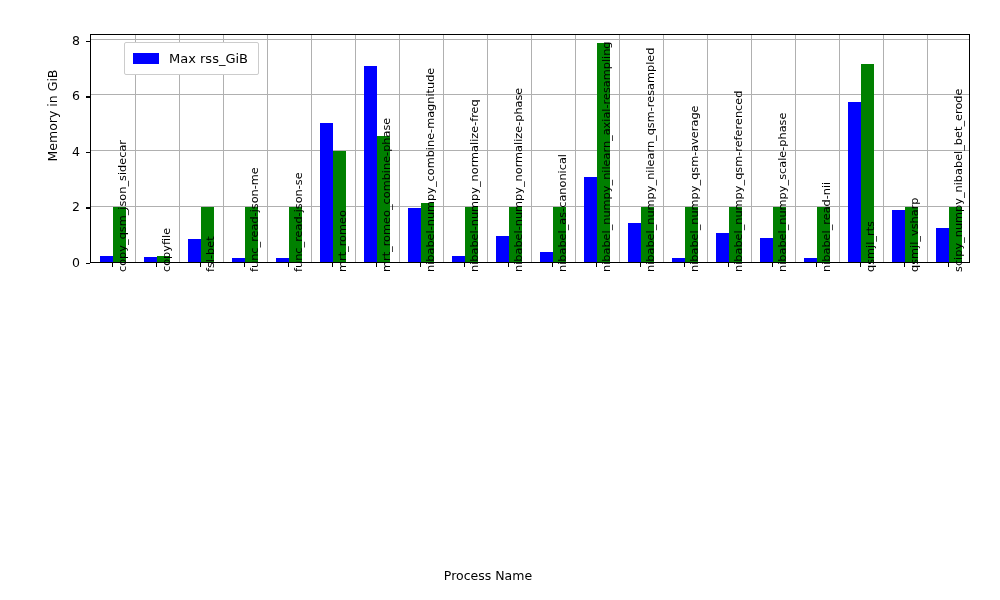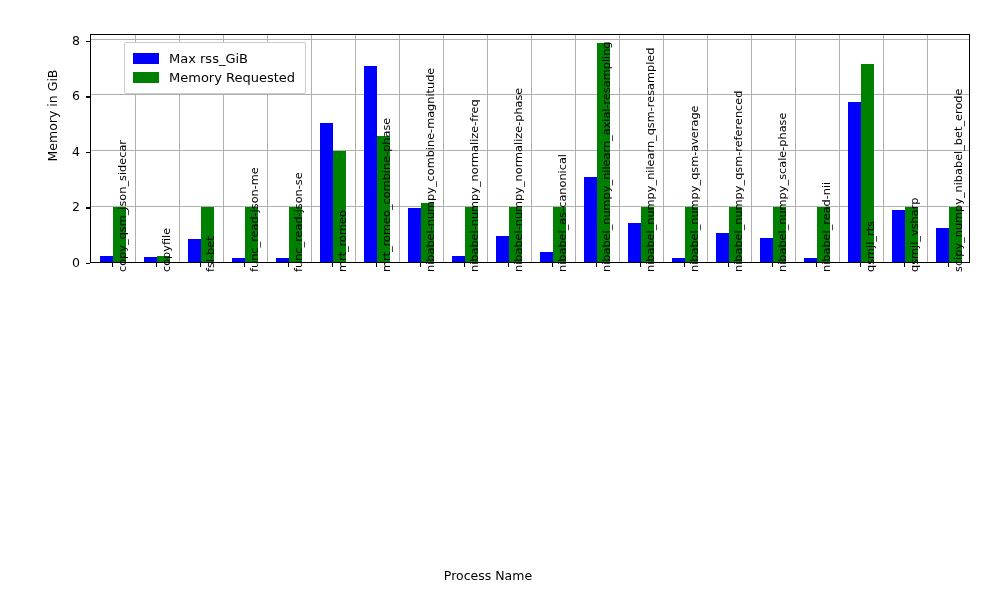--- a/index.html
+++ b/index.html
@@ -270,24 +270,20 @@
           <div class="bar bar-blue" style="left: 8.8px; width: 13.2px; height: 34.4194px; background: rgb(0, 0, 255);"></div>
           <div class="bar bar-green" style="left: 22px; width: 13.2px; height: 55.5152px; background: rgb(0, 128, 0);"></div>
         </div>
       </div>
   </div>
 
   <div id="legend">
       <div class="legend-row">
         <span class="legend-swatch" style="background: rgb(0, 0, 255);"></span>
         <span class="legend-text">Max rss_GiB</span>
-      </div>
-      <div class="legend-row">
-        <span class="legend-swatch" style="background: rgb(0, 128, 0);"></span>
-        <span class="legend-text">Memory Requested</span>
       </div>
     </div>
 
 <div class="ytick-label" style="left: 58px; top: 255px;">0</div>
     <div class="ytick-mark" style="top: 263px;"></div>
     <div class="ytick-label" style="left: 58px; top: 199.485px;">2</div>
     <div class="ytick-mark" style="top: 207.485px;"></div>
     <div class="ytick-label" style="left: 58px; top: 143.97px;">4</div>
     <div class="ytick-mark" style="top: 151.97px;"></div>
     <div class="ytick-label" style="left: 58px; top: 88.4545px;">6</div>

